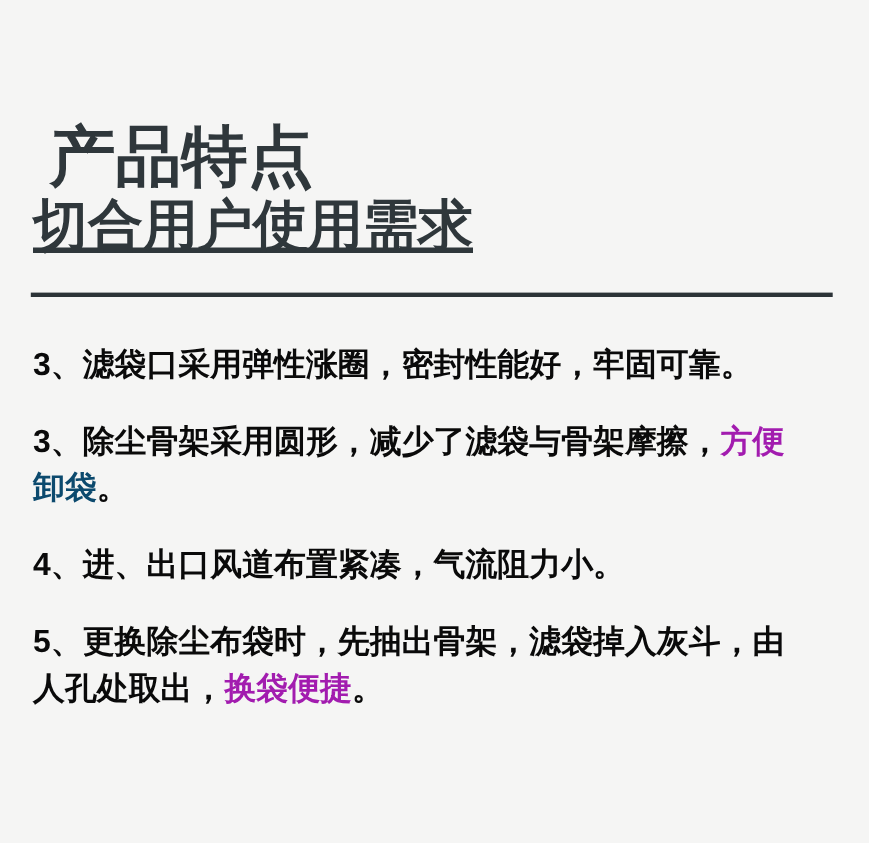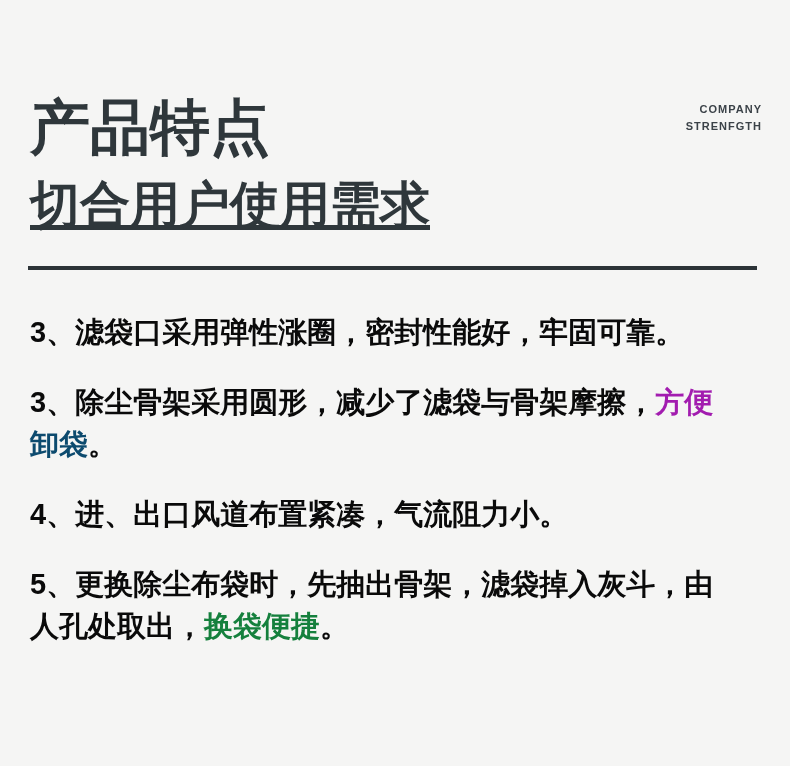--- a/index.html
+++ b/index.html
@@ -23,21 +23,21 @@
     font-size: 11px;
     font-weight: 700;
     letter-spacing: 1px;
     line-height: 17px;
     color: #3b4248;
   }
   .title {
     position: absolute;
     left: 30px;
     top: 98px;
-    margin: 0;
+    margin: 15px;
     font-size: 60px;
     line-height: 1;
     font-weight: 700;
     color: #2f373b;
   }
   .subtitle {
     position: absolute;
     left: 30px;
     top: 178px;
     margin: 0;
@@ -70,30 +70,26 @@
   }
   .feature .red {
     color: #fe0000;
   }
 </style>
 </head>
 <body>
 
 <div class="page">
 
-  <div class="tagline">
-    <div>COMPANY</div>
-    <div>STRENFGTH</div>
-  </div>
 
   <h1 class="title">产品特点</h1>
   <h2 class="subtitle">切合用户使用需求</h2>
 
   <div class="rule"></div>
 
   <div class="features">
       <p class="feature"><span>3、滤袋口采用弹性涨圈，密封性能好，牢固可靠。</span></p>
       <p class="feature"><span>3、除尘骨架采用圆形，减少了滤袋与骨架摩擦，</span><span class="red" style="color: #a21caf;">方便</span><br><span class="red" style="color: #0c4a6e;">卸袋</span><span>。</span></p>
       <p class="feature"><span>4、进、出口风道布置紧凑，气流阻力小。</span></p>
-      <p class="feature"><span>5、更换除尘布袋时，先抽出骨架，滤袋掉入灰斗，由</span><br><span>人孔处取出，</span><span class="red" style="color: #15803d;">换袋便捷</span><span>。</span></p>
+      <p class="feature"><span>5、更换除尘布袋时，先抽出骨架，滤袋掉入灰斗，由</span><br><span>人孔处取出，</span><span class="red" style="color: #a21caf;">换袋便捷</span><span>。</span></p>
     </div>
 
 </div>
 
 </body></html>

